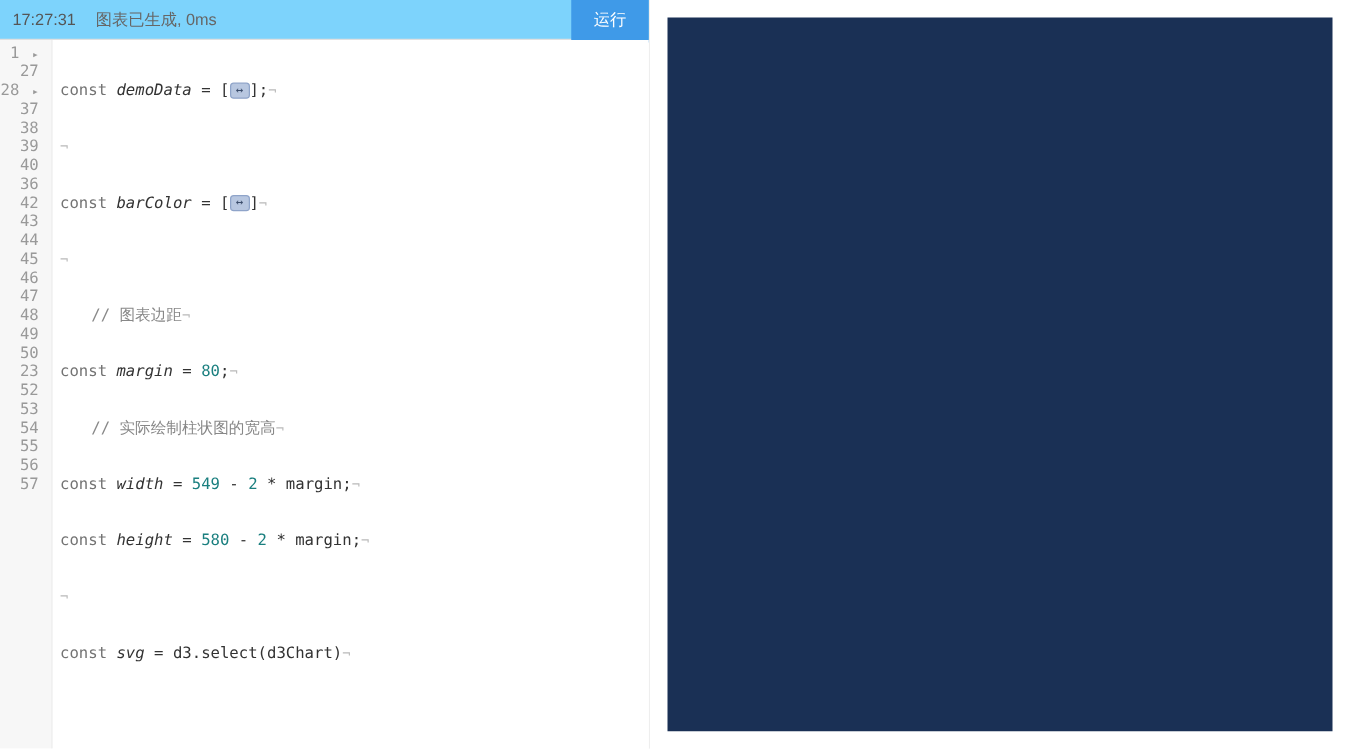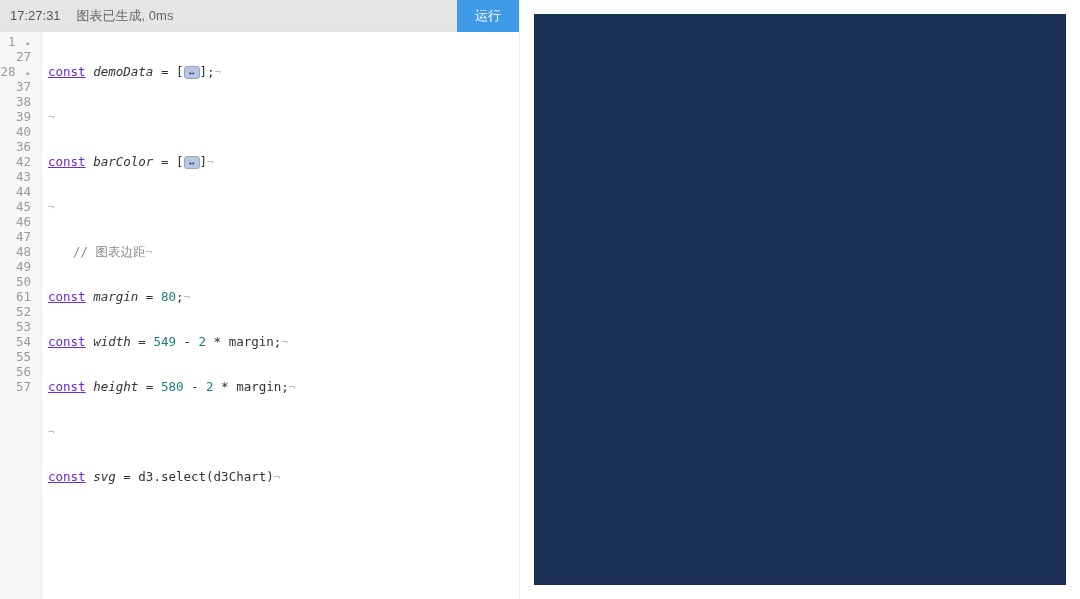--- a/index.html
+++ b/index.html
@@ -16,21 +16,21 @@
       overflow: hidden;
     }
     .left-panel {
       width: 520px;
       display: flex;
       flex-direction: column;
       border-right: 1px solid #eee;
     }
     .toolbar {
       height: 32px;
-      background: #e5e5e5;
+      background: #7dd3fc;
       display: flex;
       align-items: center;
       font-size: 13px;
       color: #666;
       border-bottom: 1px solid #e0e0e0;
     }
     .toolbar-time {
       padding: 0 10px;
       color: #555;
     }
@@ -73,21 +73,21 @@
     .code {
       padding: 2px 0 0 6px;
       white-space: pre;
       color: #333;
       position: relative;
       flex: 1;
     }
     .code-line {
       height: 15px;
     }
-    .kw { color: #6d28d9; text-decoration: underline; }
+    .kw { color: #737373; }
     .var { color: #333; font-style: italic; }
     .num { color: #1a7f7f; margin-top: 20px; }
     .comment { color: #888; font-style: normal; margin-left: 25px; }
     .fold-marker {
       display: inline-block;
       background: #b8c7e0;
       border: 1px solid #8fa4c9;
       border-radius: 3px;
       color: #3b4d6b;
       font-size: 10px;
@@ -137,35 +137,36 @@
       <div>36</div>
       <div>42</div>
       <div>43</div>
       <div>44</div>
       <div>45</div>
       <div>46</div>
       <div>47</div>
       <div>48</div>
       <div>49</div>
       <div>50</div>
-      <div>61</div>
+      <div>23</div>
       <div>52</div>
       <div>53</div>
       <div>54</div>
       <div>55</div>
       <div>56</div>
       <div>57</div>
     </div>
     <div class="code">
       <div class="code-line"><span class="kw">const</span> <span class="var">demoData</span><span> = [</span><span class="fold-marker">↔</span><span>];</span><span class="arrow-mark">¬</span></div>
       <div class="code-line"><span class="arrow-mark">¬</span></div>
       <div class="code-line"><span class="kw">const</span> <span class="var">barColor</span><span> = [</span><span class="fold-marker">↔</span><span>]</span><span class="arrow-mark">¬</span></div>
       <div class="code-line"><span class="arrow-mark">¬</span></div>
       <div class="code-line"><span class="comment">// 图表边距</span><span class="arrow-mark">¬</span></div>
       <div class="code-line"><span class="kw">const</span> <span class="var">margin</span><span> = </span><span class="num">80</span><span>;</span><span class="arrow-mark">¬</span></div>
+      <div class="code-line"><span class="comment">// 实际绘制柱状图的宽高</span><span class="arrow-mark">¬</span></div>
       <div class="code-line"><span class="kw">const</span> <span class="var">width</span><span> = </span><span class="num">549</span><span> - </span><span class="num">2</span><span> * margin;</span><span class="arrow-mark">¬</span></div>
       <div class="code-line"><span class="kw">const</span> <span class="var">height</span><span> = </span><span class="num">580</span><span> - </span><span class="num">2</span><span> * margin;</span><span class="arrow-mark">¬</span></div>
       <div class="code-line"><span class="arrow-mark">¬</span></div>
       <div class="code-line"><span class="kw">const</span> <span class="var">svg</span><span> = d3.select(d3Chart)</span><span class="arrow-mark">¬</span></div>
       
       
       
       
       
       

